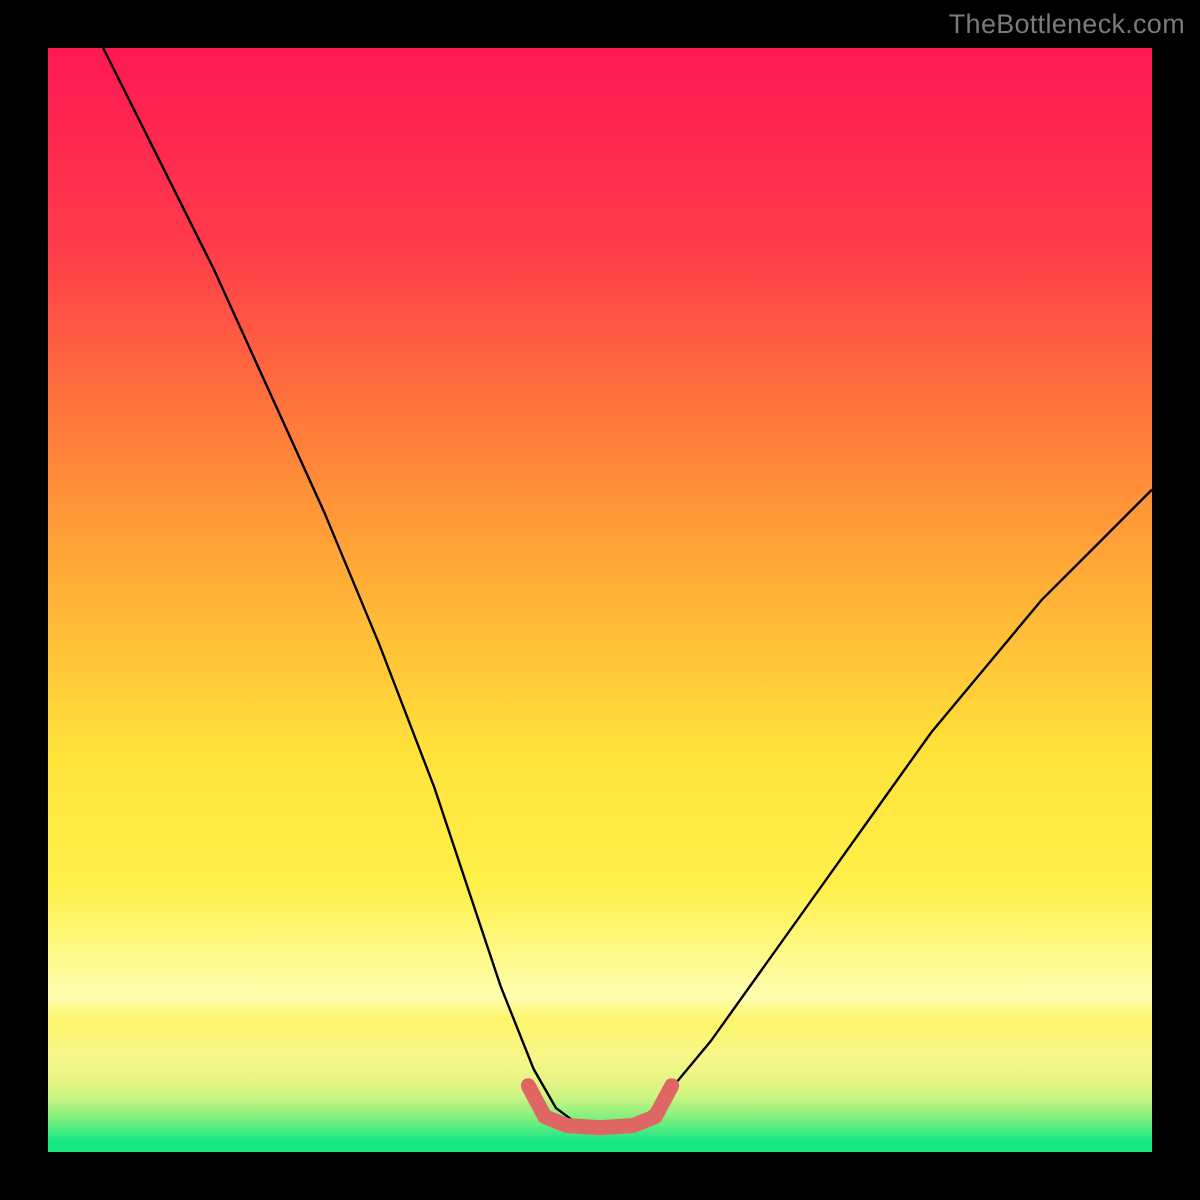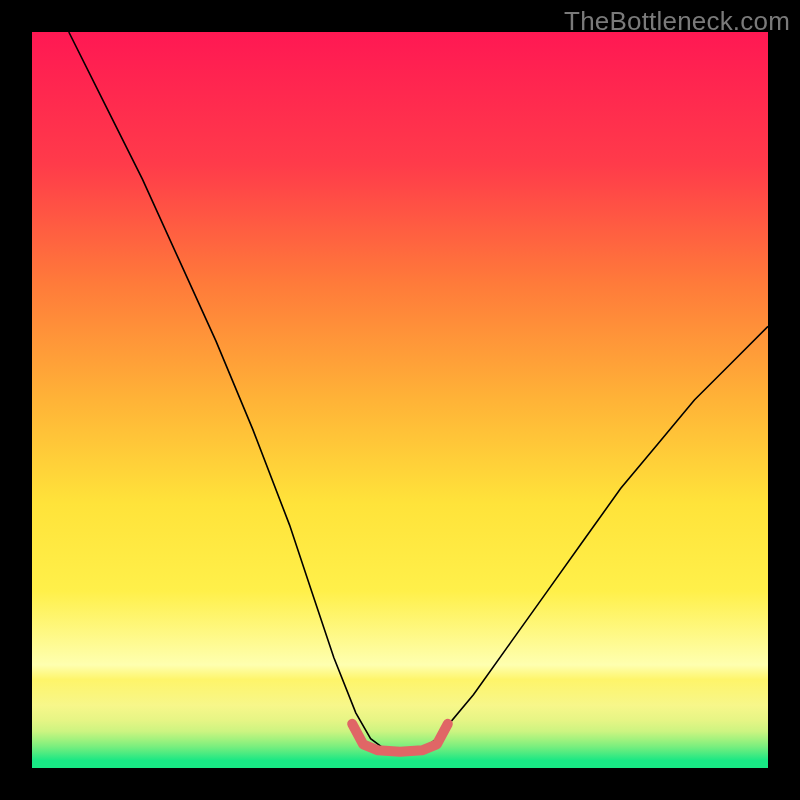--- a/index.html
+++ b/index.html
@@ -23,21 +23,21 @@
     top: 32px;
     width: 736px;
     height: 736px;
     
   }
   .watermark {
     position: absolute;
     top: 6px;
     right: 10px;
     color: #7a7a7a;
-    font-size: 26px;
+    font-size: 18px;
     font-weight: 400;
     letter-spacing: 0.2px;
     user-select: none;
   }
   svg.curve {
     position: absolute;
     left: 0;
     top: 0;
     width: 736px;
     height: 736px;

